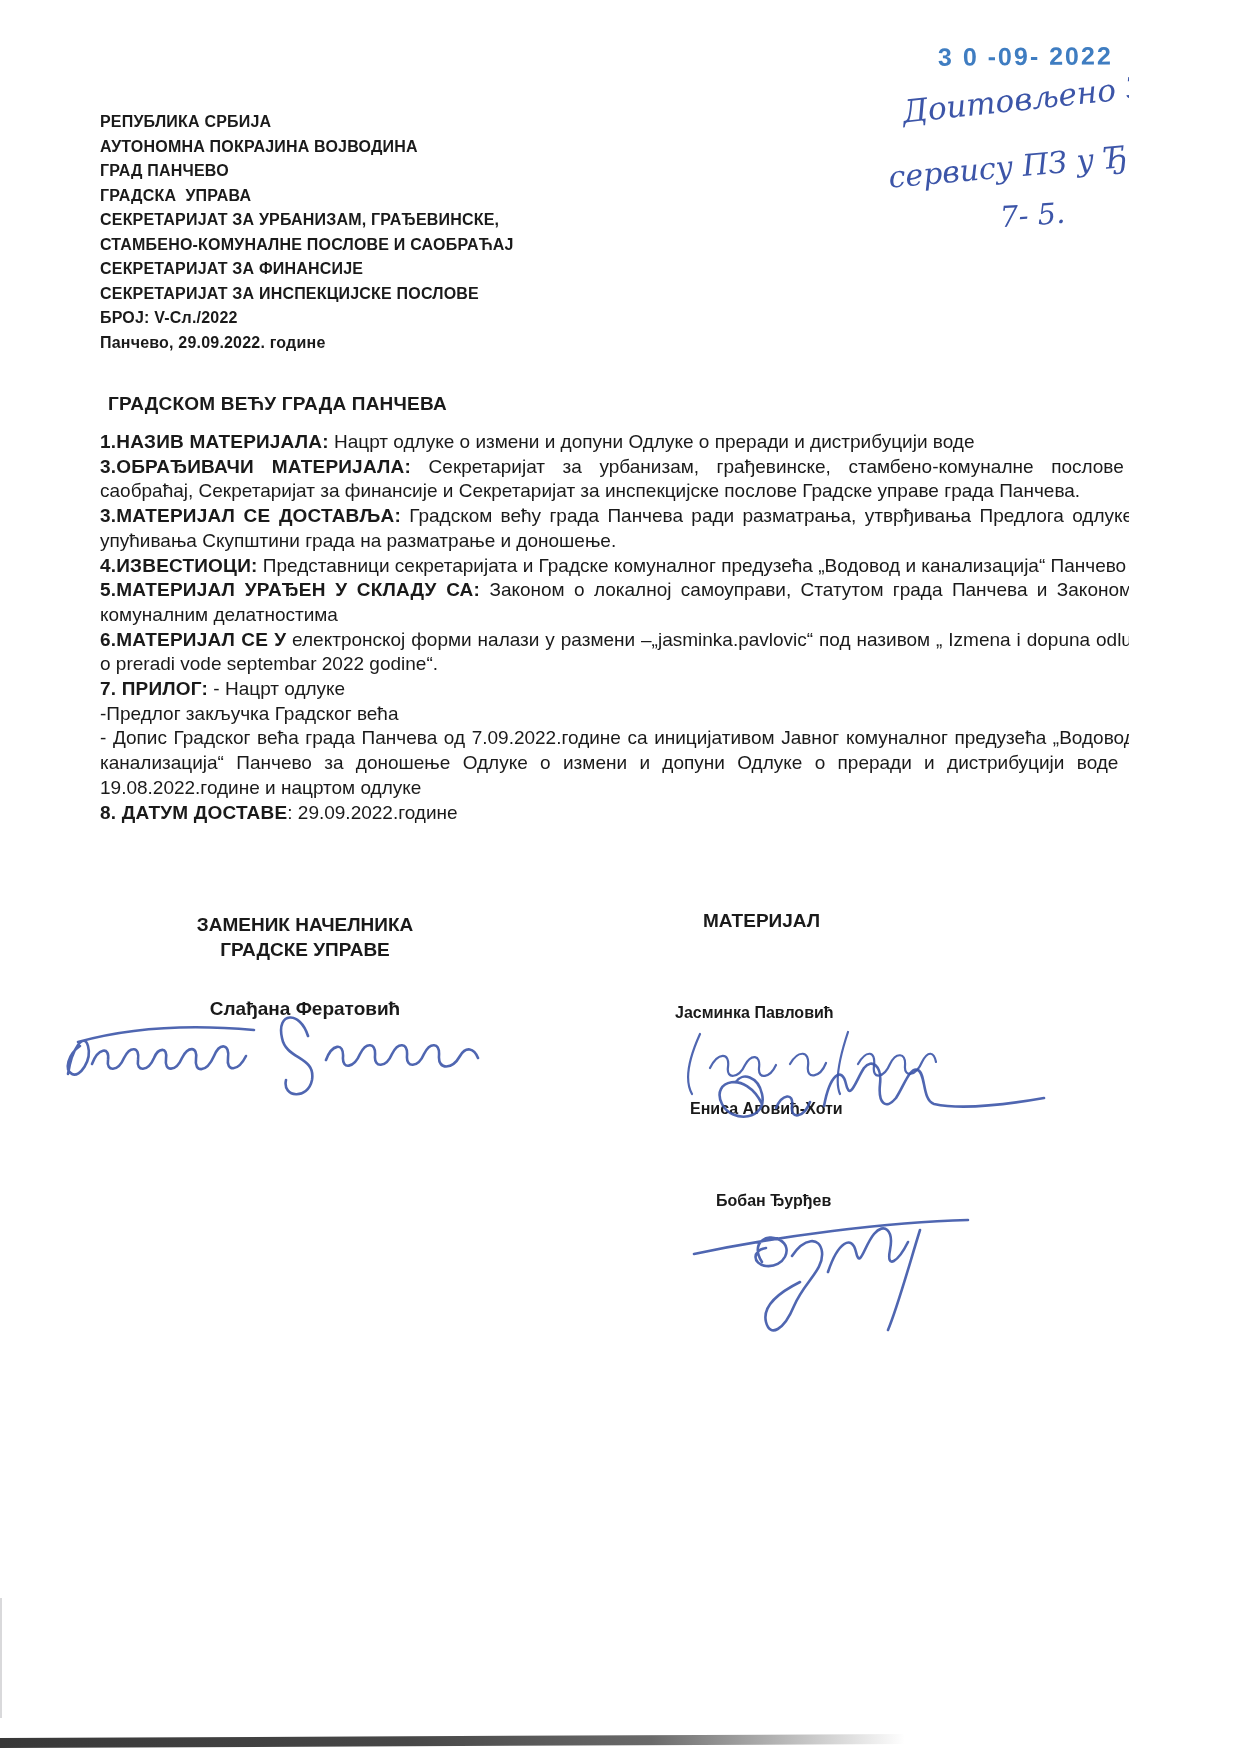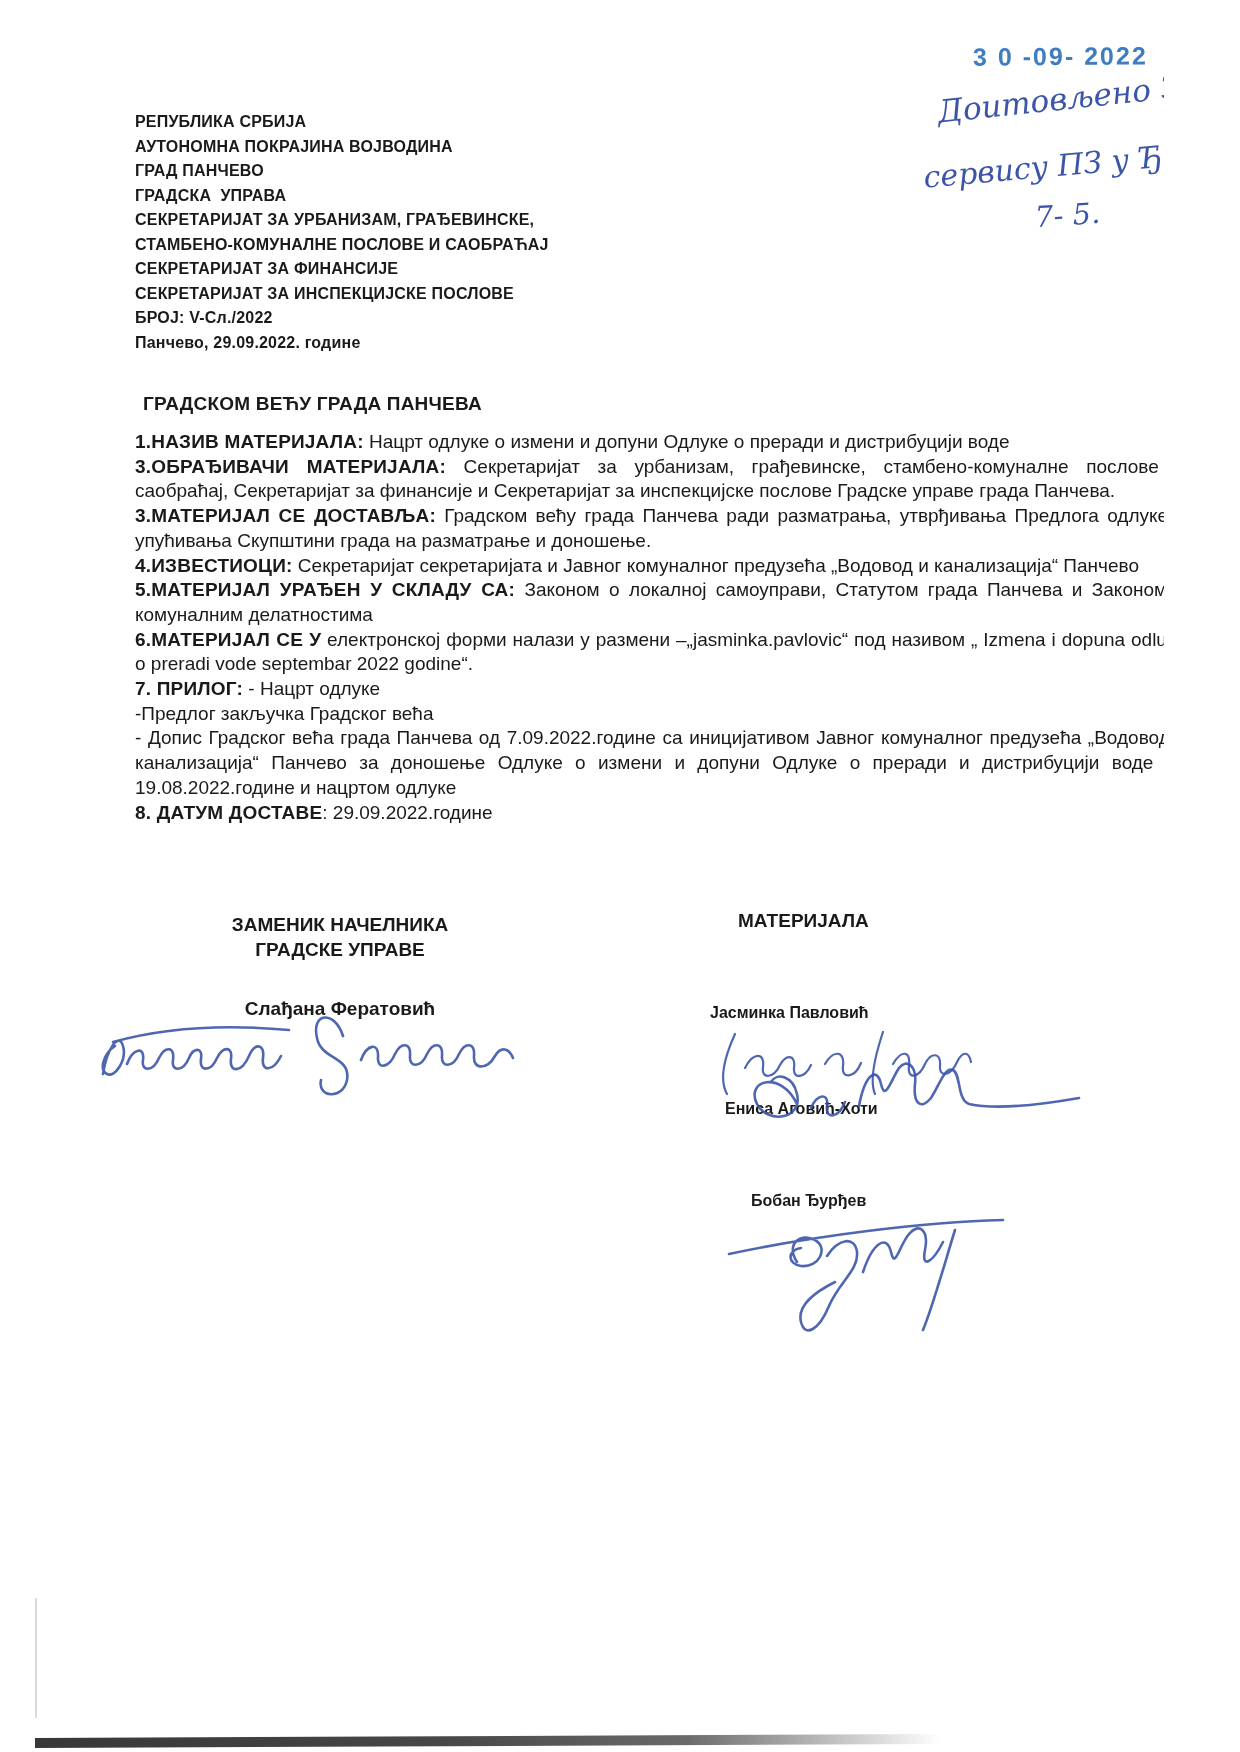--- a/index.html
+++ b/index.html
@@ -3,21 +3,20 @@
 <meta charset="utf-8">
 <style>
   html,body{margin:0;padding:0;background:#ffffff;}
   .page{
     position:relative;
     width:1129px;height:1752px;
     background:#ffffff;
     overflow:hidden;
     font-family:"Liberation Sans", sans-serif;
     color:#1a1a1a;
-    margin-left:35px;
   }
   
   .letterhead{
     position:absolute;left:100px;top:110px;width:980px;
     font-size:16px;line-height:24.5px;font-weight:bold;
     letter-spacing:.2px;
   }
   .letterhead div{white-space:pre;}
   .recipient{
     position:absolute;left:108px;top:393px;
@@ -104,36 +103,36 @@
     <div>БРОЈ: V-Сл./2022</div>
     <div>Панчево, 29.09.2022. године</div>
   </div>
 
   <div class="recipient">ГРАДСКОМ ВЕЋУ ГРАДА ПАНЧЕВА</div>
 
   <div class="bodytext">
     <p><b>1.НАЗИВ МАТЕРИЈАЛА:</b><span> Нацрт  одлуке о измени и допуни Одлуке о преради и дистрибуцији воде</span></p>
     <p><b>3.ОБРАЂИВАЧИ МАТЕРИЈАЛА:</b><span> Секретаријат за урбанизам, грађевинске, стамбено-комуналне послове и саобраћај,  Секретаријат за финансије и Секретаријат за инспекцијске послове Градске управе града Панчева.</span></p>
     <p><b>3.МАТЕРИЈАЛ СЕ ДОСТАВЉА:</b><span> Градском већу града Панчева ради разматрања, утврђивања Предлога одлуке и упућивања Скупштини града на разматрање и доношење.</span></p>
-    <p><b>4.ИЗВЕСТИОЦИ:</b><span> Секретаријат секретаријата и Јавног комуналног предузећа „Водовод и канализација“ Панчево</span></p>
+    <p><b>4.ИЗВЕСТИОЦИ:</b><span> Представници секретаријата и Градске комуналног предузећа „Водовод и канализација“ Панчево</span></p>
     <p><b>5.МАТЕРИЈАЛ УРАЂЕН У СКЛАДУ СА:</b><span> Законом о локалној самоуправи, Статутом града Панчева и Законом о комуналним делатностима</span></p>
     <p><b>6.МАТЕРИЈАЛ СЕ У</b><span>  електронској форми налази у размени –„jasminka.pavlovic“ под називом  „ Izmena i dopuna odluka o preradi  vode septembar 2022 godine“.</span></p>
     <p><b>7. ПРИЛОГ:</b><span>  - Нацрт одлуке</span></p>
     <p><span>-Предлог закључка Градског већа</span></p>
     <p><span>- Допис Градског већа града Панчева од 7.09.2022.године са иницијативом Јавног комуналног предузећа „Водовод и канализација“ Панчево за доношење Одлуке о измени и допуни Одлуке о преради и дистрибуцији воде од 19.08.2022.године и нацртом одлуке</span></p>
     <p><b>8. ДАТУМ ДОСТАВЕ</b><span>: 29.09.2022.године</span></p>
   </div>
 
   <div class="sig-left">
     <div>ЗАМЕНИК  НАЧЕЛНИКА</div>
     <div>ГРАДСКЕ УПРАВЕ</div>
     <div class="name">Слађана Фератовић</div>
   </div>
 
-  <div class="sig-right-title">МАТЕРИЈАЛА</div>
+  <div class="sig-right-title">МАТЕРИЈАЛ</div>
   <div class="sec-name sec1">Јасминка Павловић</div>
   <div class="sec-name sec2">Ениса Аговић-Хоти</div>
   <div class="sec-name sec3">Бобан Ђурђев</div>
 
   <svg class="sigsvg" style="left:58px;top:1002px;" width="430" height="105" viewBox="0 0 430 105">
     <path d="M10,72 C14,46 26,30 30,44 C34,58 22,76 14,72 C6,68 10,52 22,44 M34,62 C40,46 52,44 50,58 C48,70 60,70 66,56 C72,44 82,44 80,58 C78,70 90,70 96,56 C100,46 110,44 108,57 C106,70 118,70 124,56 C130,44 140,44 138,57 C136,70 148,72 156,54 C162,40 172,42 170,56 C168,70 180,70 188,54 M20,40 C70,26 130,22 196,28"></path>
     <path d="M250,34 C242,8 218,10 224,36 C228,58 258,54 254,78 C250,98 224,96 228,78 M268,58 C274,42 286,40 285,55 C284,68 296,66 302,52 C308,40 318,40 317,54 C316,66 328,66 334,52 C340,40 350,40 349,54 C348,66 360,66 366,52 C372,40 382,40 381,54 C380,68 394,68 402,54 C408,44 416,46 420,56"></path>
   </svg>
 
   <svg class="sigsvg light" style="left:672px;top:1020px;" width="270" height="85" viewBox="0 0 270 85">

